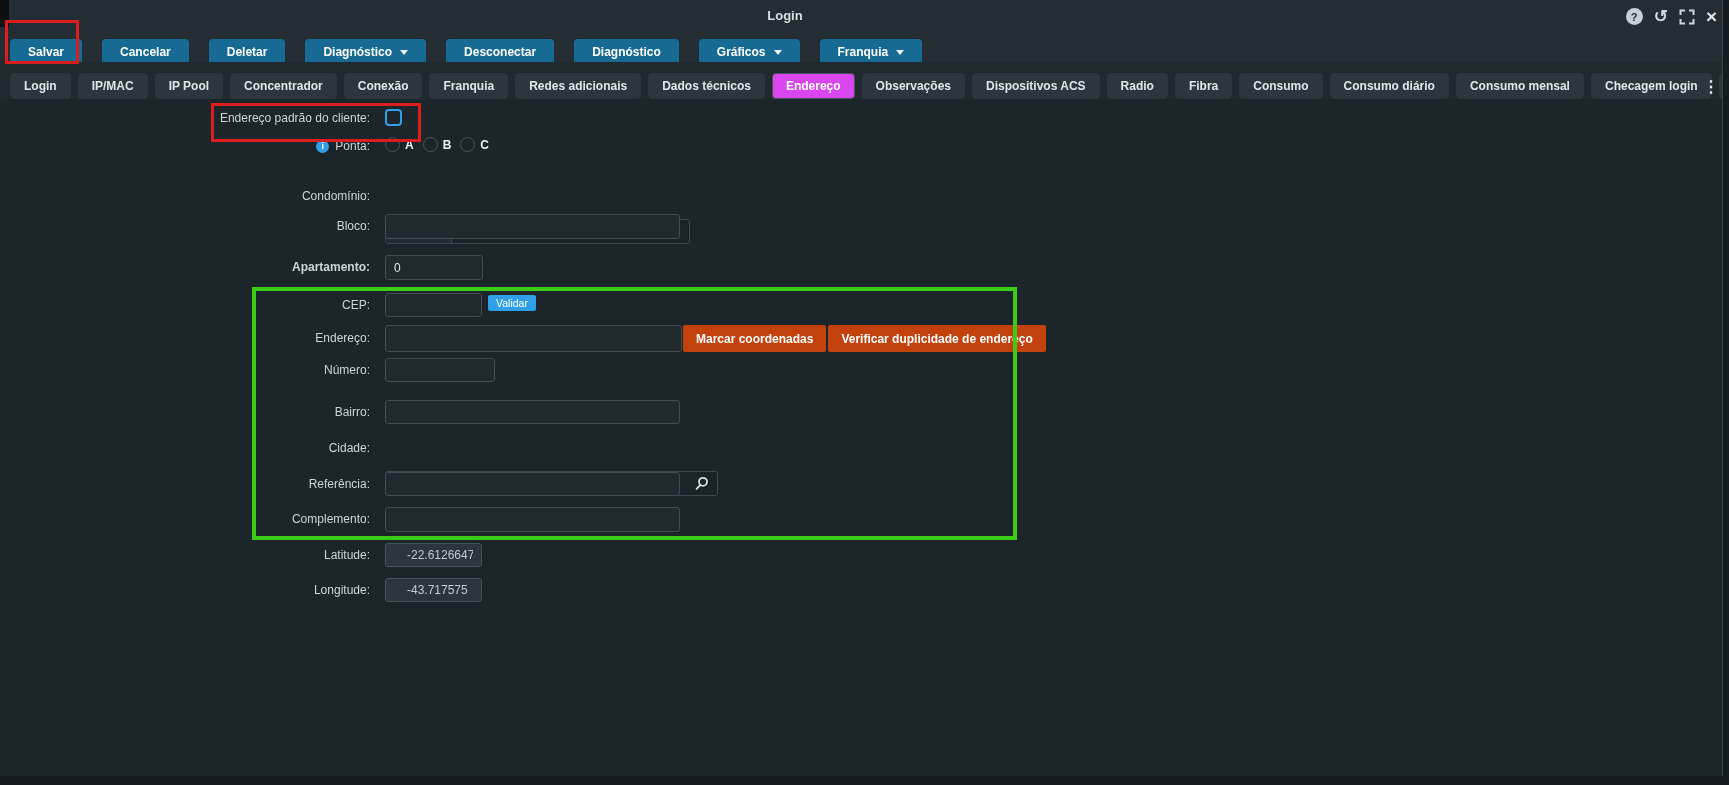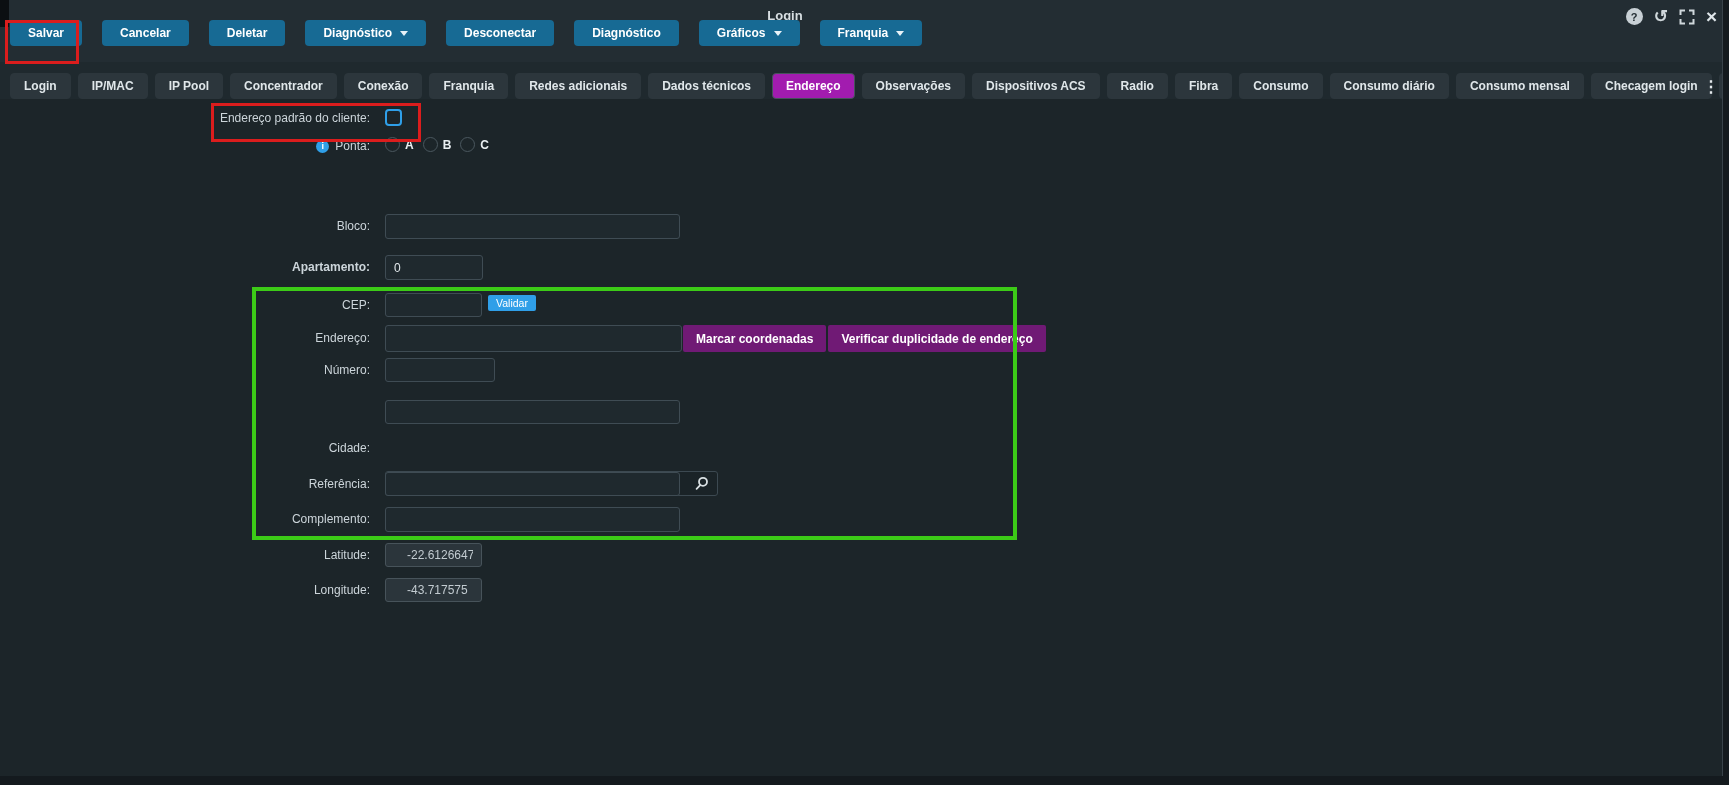--- a/index.html
+++ b/index.html
@@ -13,33 +13,33 @@
   .corner-notch { position:absolute; left:0; top:0; width:9px; height:27px; background:#0b0f12; }
   .win-title { position:absolute; left:700px; top:8px; width:170px; text-align:center;
                font-size:13px; font-weight:bold; color:#d8dfe3; }
   .tb-icons { position:absolute; right:12px; top:7px; display:flex; align-items:center; gap:11px; }
   .tb-icon { display:inline-flex; align-items:center; justify-content:center; cursor:pointer; }
   .help-circle { width:17px; height:17px; border-radius:50%; background:#c8d0d5; color:#232d33;
                  font-size:11px; font-weight:bold; }
   .history-glyph { font-size:17px; font-weight:bold; color:#cfd7db; line-height:1; }
   .close-glyph { font-size:19px; font-weight:bold; color:#dfe6ea; line-height:1; }
   
-  .toolbar { position:absolute; left:10px; top:20px; display:flex; gap:20px; }
+  .toolbar { position:absolute; left:10px; top:39px; display:flex; gap:20px; }
   .tbtn { height:26px; display:inline-flex; align-items:center; padding:0 18px; gap:8px;
           background:#176a94; border-radius:4px; color:#ffffff; font-size:12px; font-weight:bold;
           cursor:pointer; white-space:nowrap; }
   .caret { width:0; height:0; border-left:4px solid transparent; border-right:4px solid transparent;
            border-top:5px solid #e8f2f8; }
   
   .tabstrip { position:absolute; left:0; top:62px; width:1729px; height:37px; background:#1f292e; }
   .tabs { position:absolute; left:10px; top:11px; display:flex; gap:7px; }
   .tab { height:26px; display:inline-flex; align-items:center; padding:0 13px;
          background:#2c363c; border:1px solid #2c363c; border-radius:4px;
          font-size:12px; font-weight:bold; color:#e0e7ea; cursor:pointer; white-space:nowrap; }
-  .tab.active { background:#a21caf; border-color:#46535b; color:#ffffff; }
+  .tab.active { background:#d946ef; border-color:#46535b; color:#ffffff; }
   .tab-overflow { position:absolute; left:1701px; top:73px; width:20px; height:26px;
                   display:flex; align-items:center; justify-content:center; cursor:pointer;
                   font-size:16px; font-weight:bold; color:#e3e9ec; }
   
   .content { position:absolute; left:0; top:99px; width:1722px; height:677px; background:#1c2529; }
   .row { position:absolute; left:0; width:1700px; }
   .row .lbl { position:absolute; left:0; top:0; width:370px; text-align:right;
               font-size:12px; color:#ccd5da; }
   .row .fld { position:absolute; left:385px; top:0; display:flex; align-items:flex-start; }
   .r-default     { top:7px;  height:24px; } .r-default .lbl    { line-height:24px; }
@@ -72,21 +72,21 @@
   .lookup-group { display:flex; align-items:center; height:25px; background:#1a2327;
                   border:1px solid #3c4951; border-radius:3px; overflow:hidden;margin-top:36px; }
   .lookup-code { width:66px; height:100%; background:#212c32; border:none; border-right:1px solid #3c4951;
                  color:#e2e8eb; font-size:12px; padding:0 6px; outline:none; }
   .lookup-desc { flex:1; font-size:12px; color:#5b686f; padding-left:10px; }
   .wg305{width:305px;} .wg333{width:333px;}
   .icon-btn { display:inline-flex; align-items:center; justify-content:center; cursor:pointer; padding:0 8px; height:100%; }
   .minibtn { height:16px; margin-top:2px; margin-left:6px; display:inline-flex; align-items:center;
              padding:0 8px; background:#2f9fe8; border-radius:2px; color:#fff; font-size:10.5px; cursor:pointer; }
   .act-btns { display:flex; gap:2px; margin-left:1px; }
-  .act-btn { height:27px; display:inline-flex; align-items:center; padding:0 13px; background:#701a75;
+  .act-btn { height:27px; display:inline-flex; align-items:center; padding:0 13px; background:#c2410c;
              border-radius:2px; color:#fff; font-size:12px; font-weight:bold; cursor:pointer; white-space:nowrap; }
   
   .ann { position:absolute; pointer-events:none; z-index:50; }
   .ann-red-save    { left:5px;  top:20px;  width:74px;  height:44px;  border:3px solid #db1d1d; }
   .ann-red-default { left:211px;top:103px; width:210px; height:39px;  border:3px solid #db1d1d; }
   .ann-green-addr  { left:252px;top:287px; width:765px; height:253px; border:4px solid #3ccb17; }
   
   .right-strip { position:absolute; right:0; top:0; width:7px; height:776px;
                  background:#141a1e; border-left:1px solid #39434a; }
   .bottom-strip { position:absolute; left:0; top:776px; width:1729px; height:9px; background:#141a1e; }
@@ -188,20 +188,35 @@
         <span class="radio"></span>
         <span class="radio-lab">A</span>
         <span class="radio"></span>
         <span class="radio-lab">B</span>
         <span class="radio"></span>
         <span class="radio-lab">C</span>
       </div>
     </div>
   </div>
 
+  <div class="row r-condominio">
+    <div class="lbl">Condomínio:</div>
+    <div class="fld">
+      <div class="lookup-group wg305">
+        <input class="lookup-code" value="" style="">
+        <span class="lookup-desc"></span>
+        <span class="icon-btn">
+          <svg width="15" height="15" viewBox="0 0 15 15" fill="none" stroke="#d9e0e3" stroke-width="1.8" stroke-linecap="round">
+            <circle cx="9" cy="5.8" r="4"></circle>
+              <line x1="6.2" y1="9.2" x2="2.6" y2="12.8"></line>
+          </svg>
+        </span>
+      </div>
+    </div>
+  </div>
 
   <div class="row r-bloco">
     <div class="lbl">Bloco:</div>
     <div class="fld">
       <input class="txt h25 w295" value="" style="">
     </div>
   </div>
 
   <div class="row r-apartamento">
     <div class="lbl">Apartamento:</div>
@@ -230,20 +245,21 @@
   </div>
 
   <div class="row r-numero">
     <div class="lbl">Número:</div>
     <div class="fld">
       <input class="txt h24 w110" value="" style="">
     </div>
   </div>
 
   <div class="row r-bairro">
+    <div class="lbl">Bairro:</div>
     <div class="fld">
       <input class="txt h24 w295" value="" style="">
     </div>
   </div>
 
   <div class="row r-cidade">
     <div class="lbl">Cidade:</div>
     <div class="fld">
       <div class="lookup-group wg333">
         <input class="lookup-code" value="" style="">

